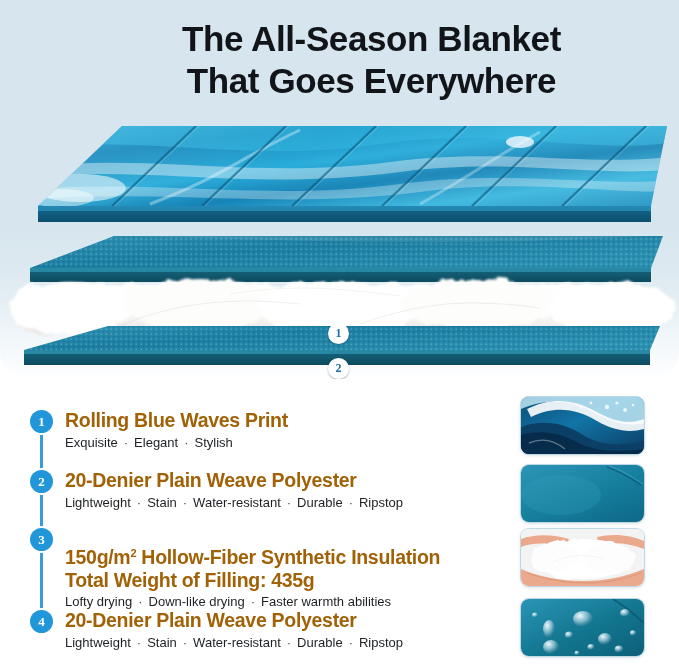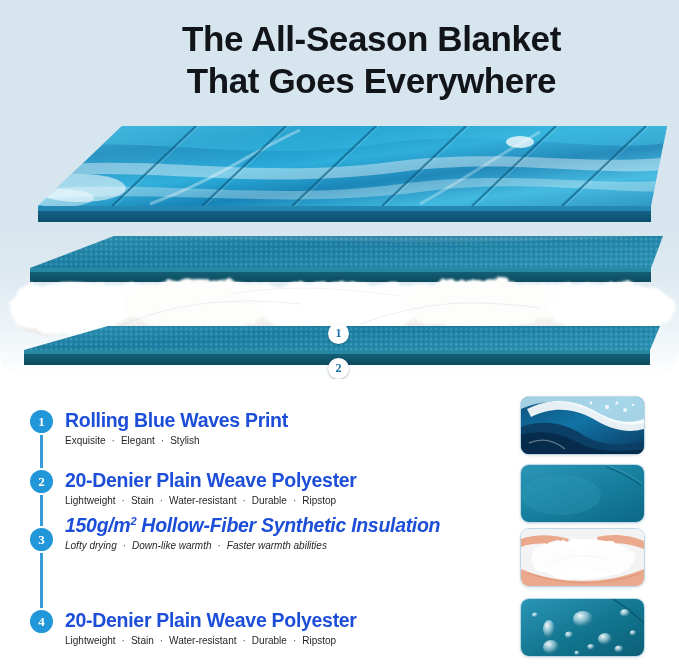--- a/index.html
+++ b/index.html
@@ -51,33 +51,33 @@
   .frow{position:absolute;left:0;width:520px;}
   .fbadge{
     position:absolute;left:30px;width:23px;height:23px;border-radius:50%;
     background:#2196d9;color:#fff;font-size:13px;font-weight:bold;
     display:flex;align-items:center;justify-content:center;
     box-shadow:0 0 0 2px #ffffff;z-index:3;
     font-family:"Liberation Serif","DejaVu Serif",serif;
   }
   .ftext{position:absolute;left:65px;}
   .fhead{
-    color:#1d4ed8;font-weight:bold;font-size:19.5px;line-height:1.16;
+    color:#a16207;font-weight:bold;font-size:19.5px;line-height:1.16;
     letter-spacing:-0.3px;white-space:nowrap;
   }
   .fhead sup{font-size:11px;vertical-align:super;line-height:0;}
   .fsub{
-    color:#1d2024;font-size:10px;line-height:1.25;margin-top:3px;white-space:nowrap;
+    color:#1d2024;font-size:13px;line-height:1.25;margin-top:3px;white-space:nowrap;
   }
   .fsub .dot{color:#44484d;padding:0 6px;}
 
   
   .r1 .fbadge{top:410px;} .r1 .ftext{top:409px;}
   .r2 .fbadge{top:470px;} .r2 .ftext{top:469px;}
-  .r3 .fbadge{top:528px;} .r3 .ftext{top:514px;font-style:italic;}
+  .r3 .fbadge{top:528px;} .r3 .ftext{top:546px;}
   .r4 .fbadge{top:610px;} .r4 .ftext{top:609px;}
 
   
   .thumb{
     position:absolute;left:520px;width:123px;height:57px;border-radius:9px;
     overflow:hidden;border:1.5px solid #bfd8e6;
     box-shadow:0 1px 3px rgba(20,60,90,.14);
   }
   .thumb svg{display:block;width:100%;height:100%;}
   .t1{top:396px;} .t2{top:464px;} .t3{top:528px;} .t4{top:598px;}
@@ -269,22 +269,23 @@
       <div class="fsub">
         <span>Lightweight</span><span class="dot">·</span><span>Stain</span><span class="dot">·</span><span>Water-resistant</span><span class="dot">·</span><span>Durable</span><span class="dot">·</span><span>Ripstop</span>
       </div>
     </div>
   </div>
 
   <div class="frow r3">
     <div class="fbadge">3</div>
     <div class="ftext">
       <div class="fhead"><span>150g/m</span><sup>2</sup><span> Hollow-Fiber Synthetic Insulation</span></div>
+      <div class="fhead">Total Weight of Filling: 435g</div>
       <div class="fsub">
-        <span>Lofty drying</span><span class="dot">·</span><span>Down-like warmth</span><span class="dot">·</span><span>Faster warmth abilities</span>
+        <span>Lofty drying</span><span class="dot">·</span><span>Down-like drying</span><span class="dot">·</span><span>Faster warmth abilities</span>
       </div>
     </div>
   </div>
 
   <div class="frow r4">
     <div class="fbadge">4</div>
     <div class="ftext">
       <div class="fhead">20-Denier Plain Weave Polyester</div>
       <div class="fsub">
         <span>Lightweight</span><span class="dot">·</span><span>Stain</span><span class="dot">·</span><span>Water-resistant</span><span class="dot">·</span><span>Durable</span><span class="dot">·</span><span>Ripstop</span>

